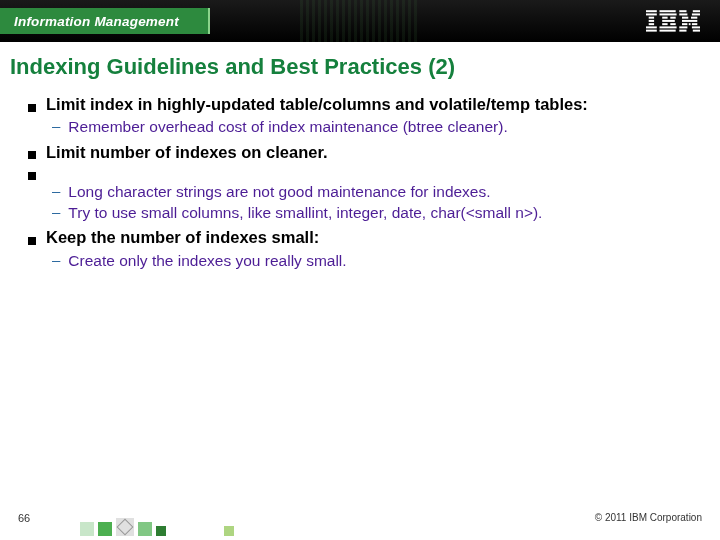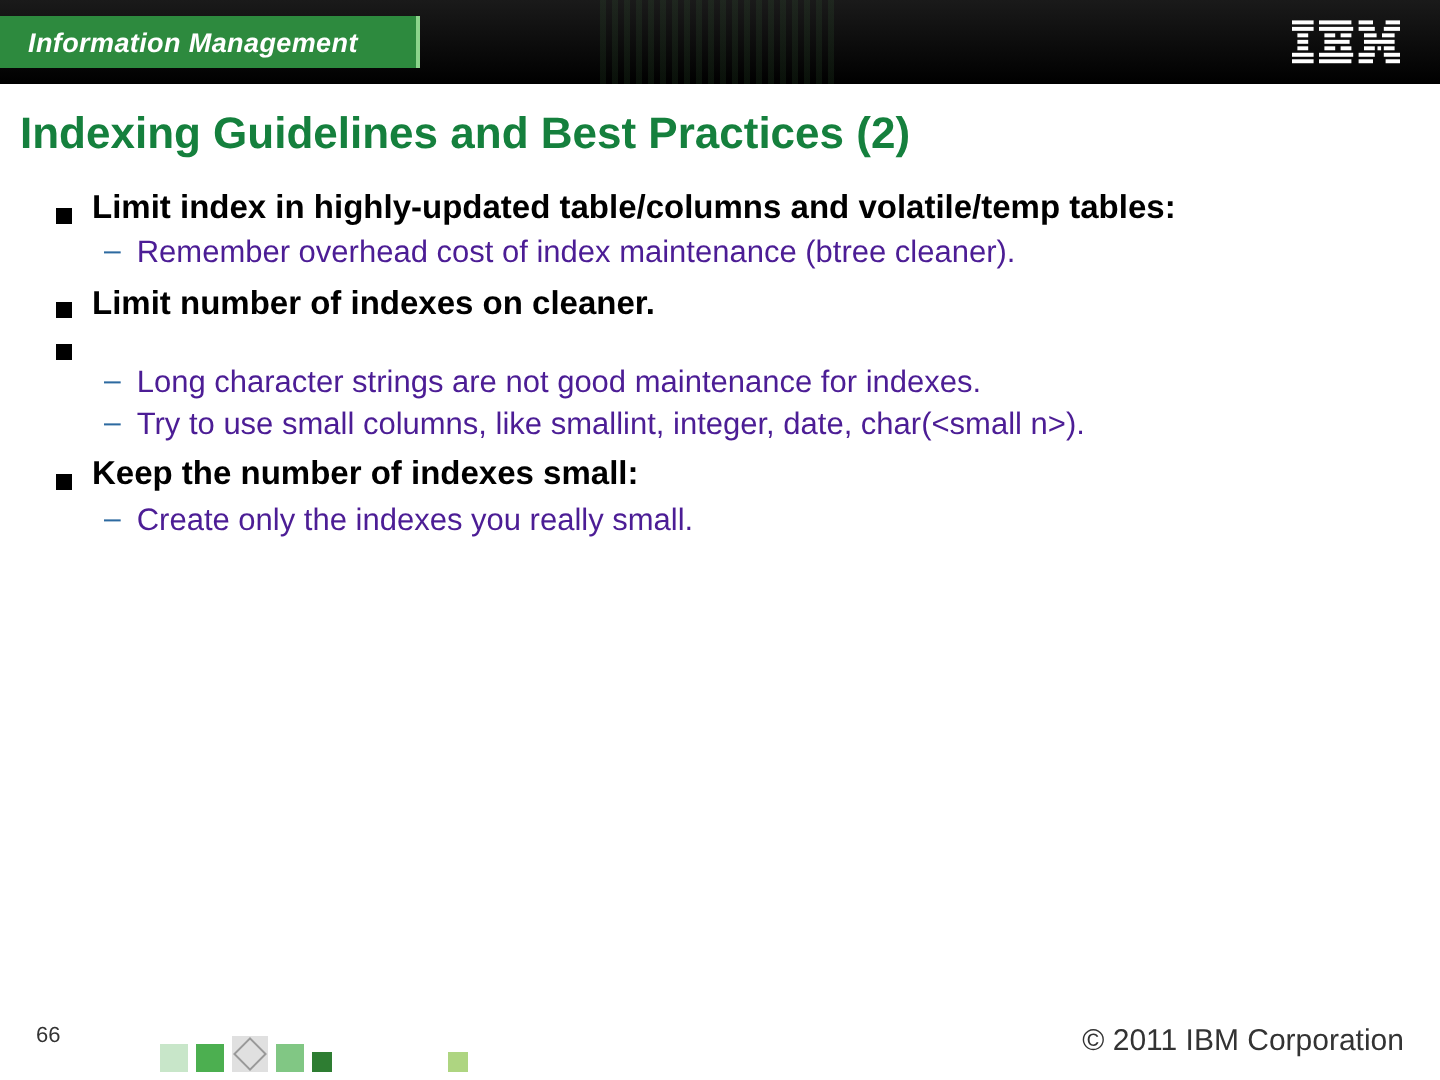--- a/index.html
+++ b/index.html
@@ -98,21 +98,21 @@
     height: 28px;
     display: flex;
     justify-content: space-between;
     padding: 0 18px 18px 18px;
   }
   .page-num {
     font-size: 11px;
     color: #333;
   }
   .copyright {
-    font-size: 15px;
+    font-size: 10px;
     color: #333;
   }
   .footer-deco {
     position: absolute;
     left: 80px;
     bottom: 4px;
     width: 210px;
     height: 22px;
     display: flex;
     align-items: flex-end;

